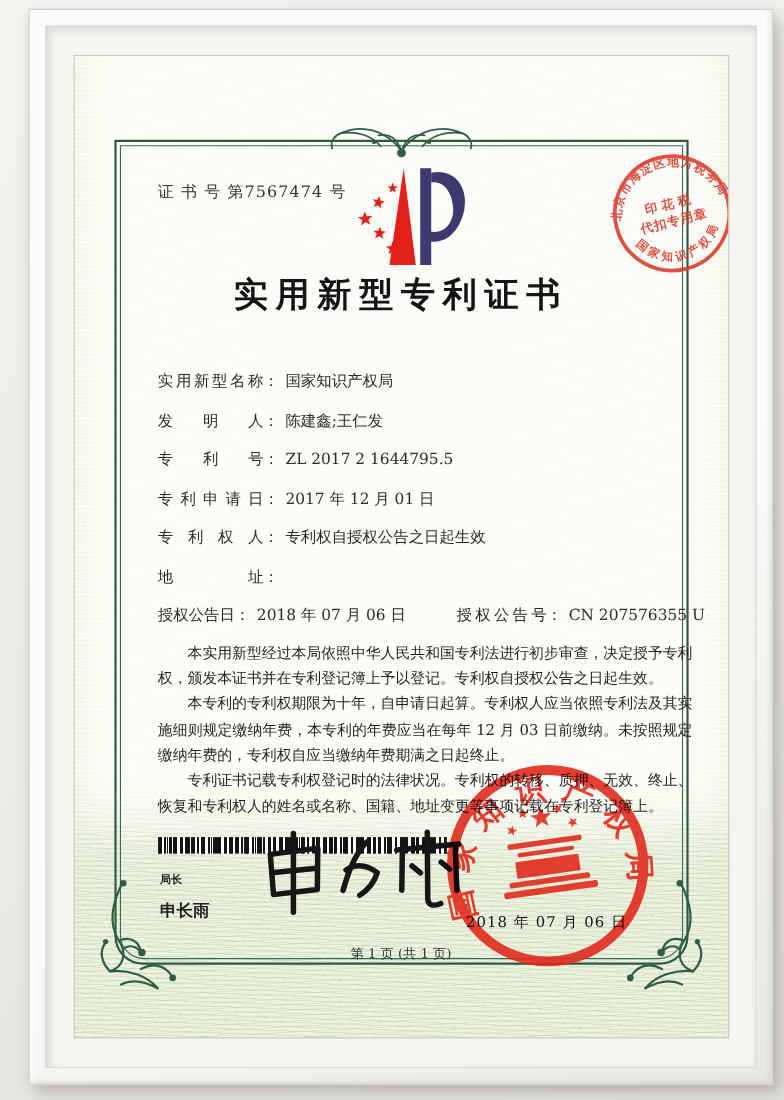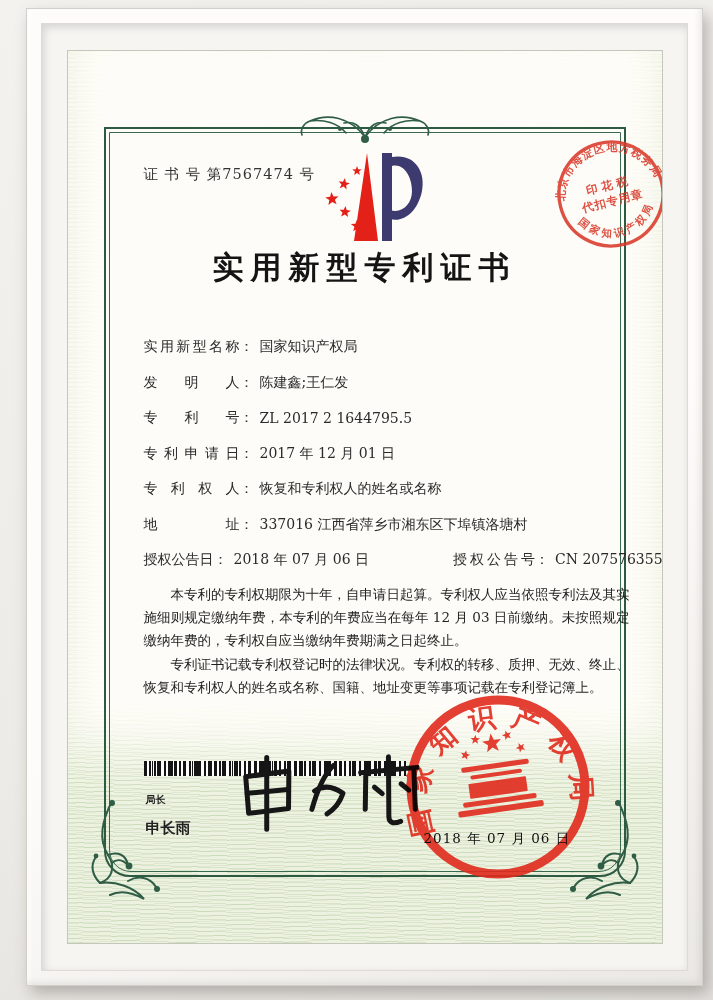--- a/index.html
+++ b/index.html
@@ -62,21 +62,21 @@
   .title {
     position:absolute; left:0; right:0; top:196px; text-align:center;
     font-size:31px; font-weight:bold; letter-spacing:7px; color:#141414;
   }
   .fields { position:absolute; left:76px; right:36px; top:286px; font-size:14px; color:#2a2a2a; }
   .field-row { display:flex; margin-bottom:15.5px; height:20px; align-items:center; white-space:nowrap; }
   .field-row.gap { margin-top:7px; }
   .lab { display:inline-block; width:96px; text-align:justify; text-align-last:justify; }
   .colon { margin-right:6px; }
   .dual { display:flex; }
-  .dual .pair2 { margin-left:84px; display:flex; align-items:baseline; }
+  .dual .pair2 { margin-left:46px; display:flex; align-items:baseline; }
   .dual .pair2 .lab { width:82px; }
   .paragraphs {
     position:absolute; left:76px; width:486px; top:532px;
     font-size:13.5px; line-height:1.72; text-align:justify; color:#1f1f1f;
   }
   .paragraphs p { text-indent:2em; }
   .barcode {
     position:absolute; left:76px; top:710px; width:262px; height:15px;
     background:
       repeating-linear-gradient(90deg,#141414 0 2px,transparent 2px 5px),
@@ -195,40 +195,40 @@
           <span>ZL 2017 2 1644795.5</span>
         </div>
         <div class="field-row">
           <span class="lab">专利申请日</span>
             <span class="colon">：</span>
           <span>2017 年 12 月 01 日</span>
         </div>
         <div class="field-row">
           <span class="lab">专利权人</span>
             <span class="colon">：</span>
-          <span>恢复和专利权人的姓名或名称</span>
+          <span>专利权自授权公告之日起生效</span>
         </div>
         <div class="field-row">
           <span class="lab">地址</span>
             <span class="colon">：</span>
-          <span>337016 江西省萍乡市湘东区下埠镇洛塘村</span>
         </div>
         <div class="field-row dual">
           <span class="lab">授权公告日</span>
             <span class="colon">：</span>
           <span>2018 年 07 月 06 日</span>
           <span class="pair2">
             <span class="lab">授权公告号</span>
               <span class="colon">：</span>
             <span>CN 207576355 U</span>
           </span>
         </div>
       </div>
 
       <div class="paragraphs">
+        <p>本实用新型经过本局依照中华人民共和国专利法进行初步审查，决定授予专利权，颁发本证书并在专利登记簿上予以登记。专利权自授权公告之日起生效。</p>
         <p>本专利的专利权期限为十年，自申请日起算。专利权人应当依照专利法及其实施细则规定缴纳年费，本专利的年费应当在每年 12 月 03 日前缴纳。未按照规定缴纳年费的，专利权自应当缴纳年费期满之日起终止。</p>
         <p>专利证书记载专利权登记时的法律状况。专利权的转移、质押、无效、终止、恢复和专利权人的姓名或名称、国籍、地址变更等事项记载在专利登记簿上。</p>
       </div>
 
       <div class="barcode"></div>
 
       <div class="sig-title">局长</div>
       <div class="sig-name">申长雨</div>
 
       <svg class="signature" width="200" height="100" viewBox="0 0 240 110">
@@ -263,15 +263,16 @@
           <polygon points="111.1,41.1 112.9,44.1 116.4,43.7 114.1,46.3 115.6,49.5 112.4,48.1 109.8,50.5 110.1,47.0 107.0,45.3 110.5,44.5"></polygon>
           <polygon points="122.3,55.3 124.6,58.0 127.9,56.9 126.1,59.9 128.1,62.8 124.7,62.0 122.6,64.8 122.3,61.3 119.0,60.2 122.3,58.8"></polygon>
           <rect x="62" y="72" width="68" height="5" rx="2"></rect>
           <rect x="70" y="81" width="52" height="4" rx="2"></rect>
           <rect x="67" y="89" width="58" height="15" rx="1"></rect>
           <rect x="59" y="107" width="74" height="5" rx="2"></rect>
           <rect x="53" y="115" width="86" height="6" rx="2"></rect>
         </g>
       </svg>
 
+      <div class="page-footer">第 1 页 (共 1 页)</div>
     </div>
   </div>
 </div>
 
 </body></html>

